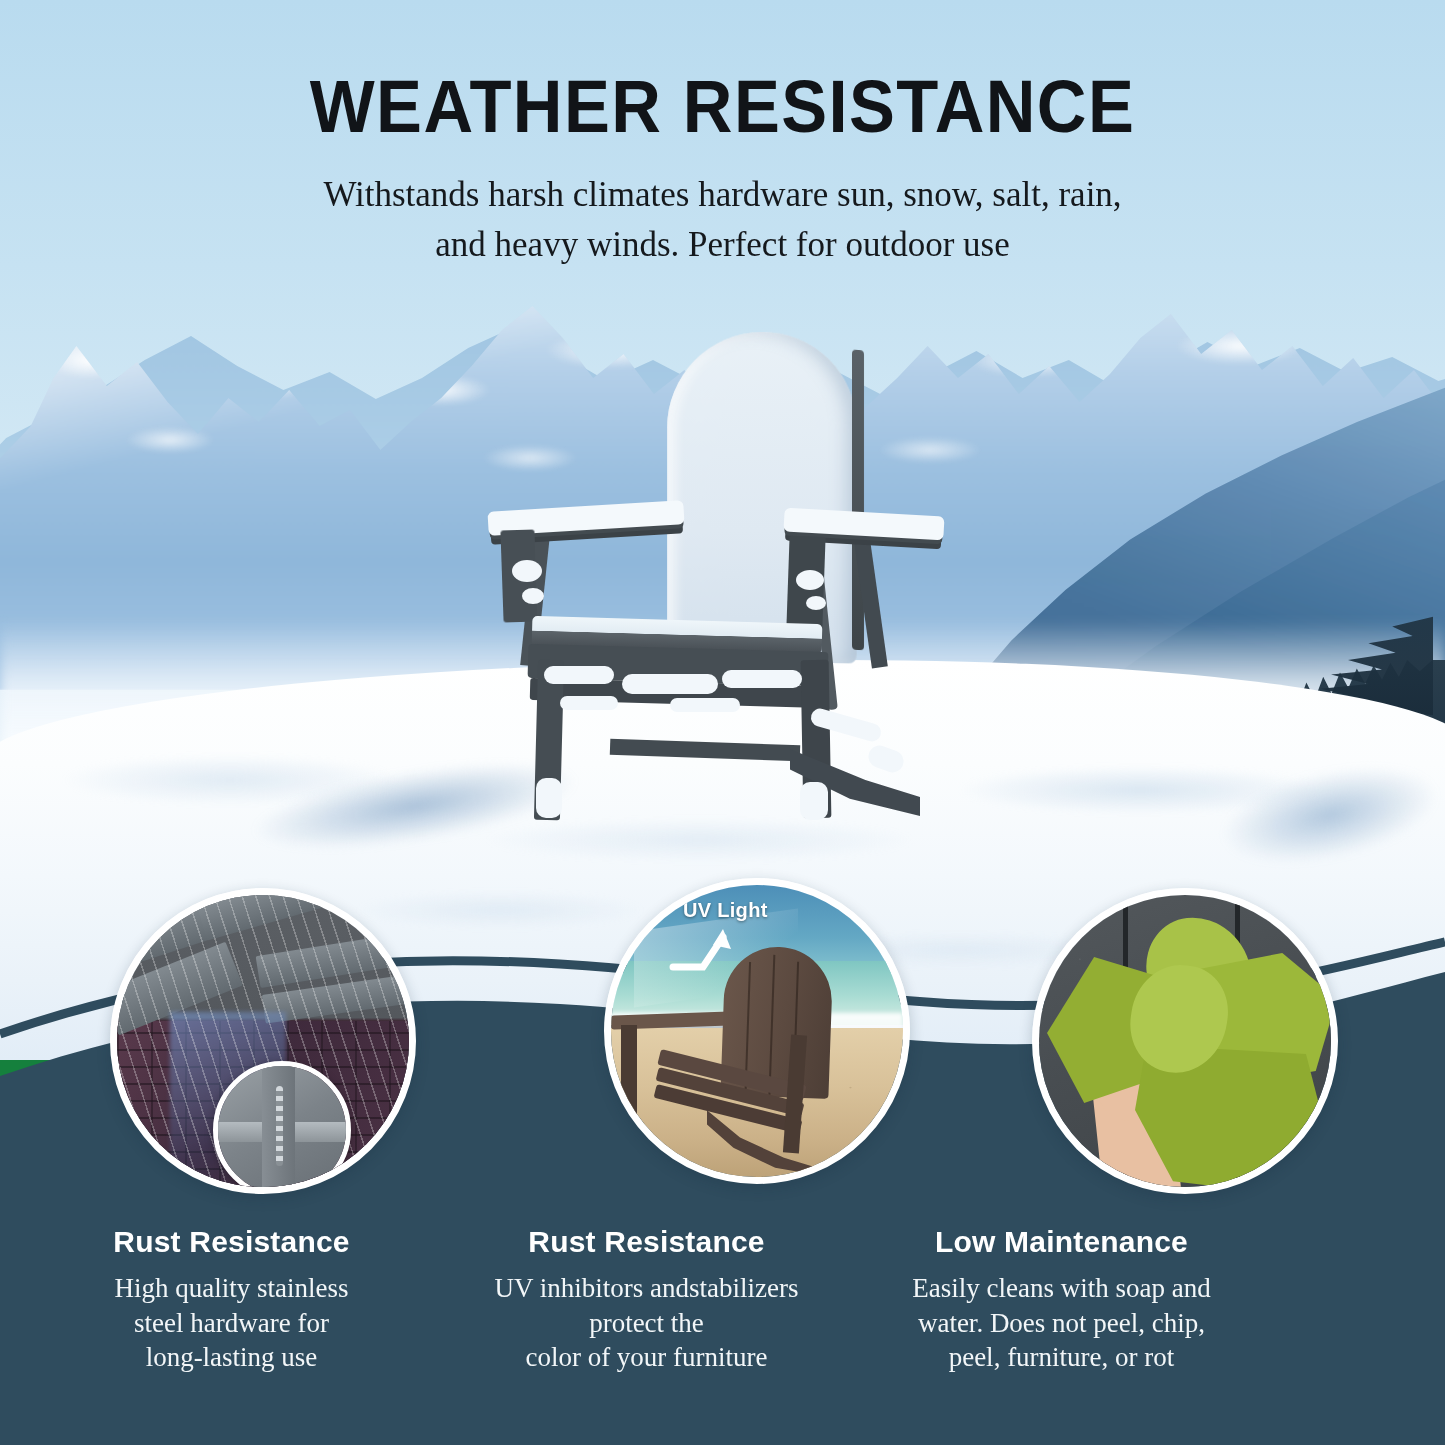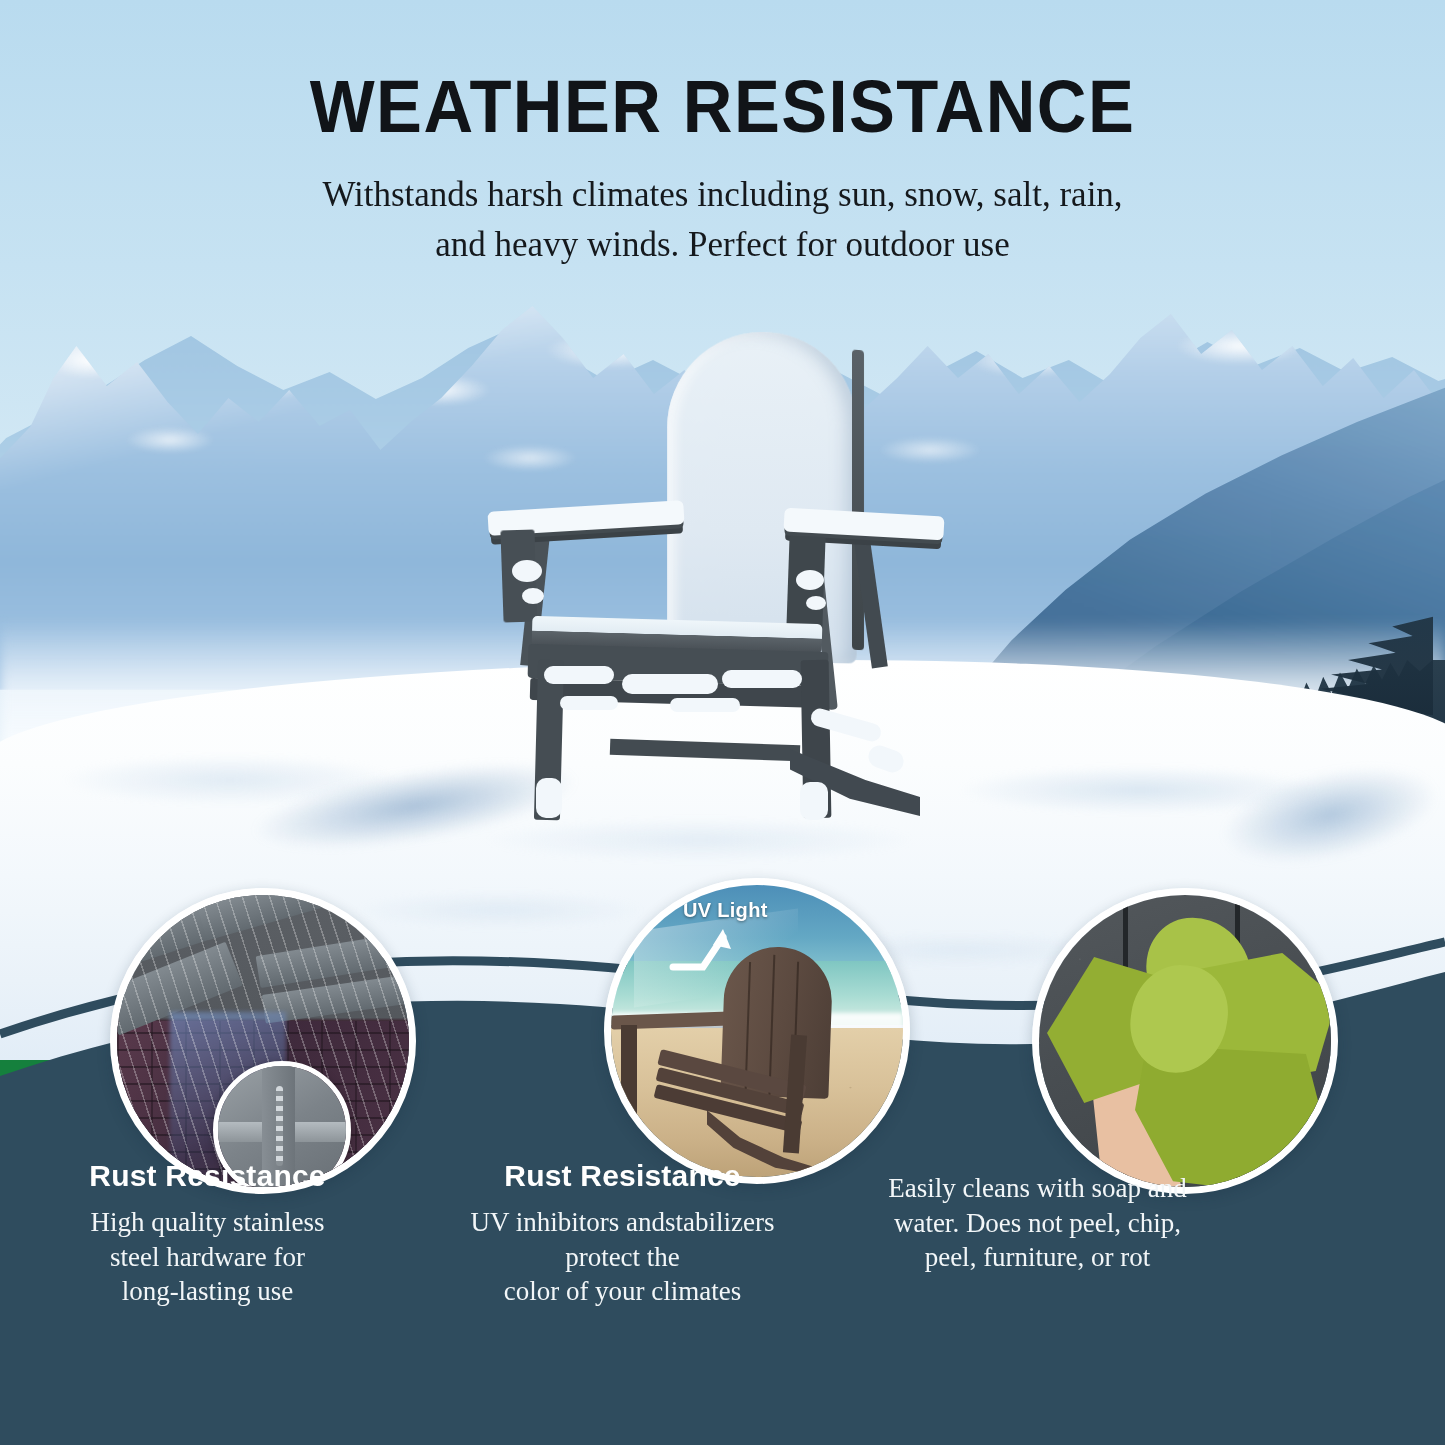--- a/index.html
+++ b/index.html
@@ -274,21 +274,21 @@
   .lm-seam{position:absolute;top:0;bottom:0;width:5px;background:#23272a;}
   .lm-tex{position:absolute;inset:0;
     background:radial-gradient(2px 2px at 14% 22%, rgba(255,255,255,.1), transparent 60%),
                radial-gradient(2px 2px at 56% 48%, rgba(255,255,255,.09), transparent 60%),
                radial-gradient(2px 2px at 78% 74%, rgba(255,255,255,.08), transparent 60%),
                radial-gradient(2px 2px at 32% 82%, rgba(255,255,255,.08), transparent 60%);}
   .cloth{position:absolute;background:#9cb83a;}
   .hand{position:absolute;background:#e8c0a2;}
 
   
-  .features{position:absolute;left:0;top:1159px;width:1245px;z-index:30;display:flex;}
+  .features{position:absolute;left:0;top:1225px;width:1245px;z-index:30;display:flex;padding-left:24px;}
   .feature{flex:1;text-align:center;padding:0 24px;box-sizing:border-box;}
   .f-title{
     margin:0;font-family:"Liberation Sans", sans-serif;
     font-weight:700;font-size:30px;color:#ffffff;letter-spacing:.2px;
   }
   .f-desc{
     margin:12px auto 0;max-width:330px;
     font-family:"Liberation Serif", serif;
     font-size:27px;line-height:1.28;color:#f2f6f8;
   }
@@ -343,21 +343,21 @@
       <div class="snow-clump" style="left:340px;top:386px;width:72px;height:18px;border-radius:9px;transform:rotate(16deg);"></div>
       <div class="snow-clump" style="left:66px;top:448px;width:26px;height:40px;border-radius:10px;"></div>
       <div class="snow-clump" style="left:330px;top:452px;width:28px;height:38px;border-radius:10px;"></div>
       <div class="snow-clump" style="left:398px;top:418px;width:36px;height:22px;border-radius:11px;transform:rotate(20deg);"></div>
     </div>
   </div>
 
   <div class="header">
     <h1 class="title">WEATHER RESISTANCE</h1>
     <div class="subtitle">
-      <div>Withstands harsh climates including sun, snow, salt, rain,</div>
+      <div>Withstands harsh climates hardware sun, snow, salt, rain,</div>
       <div>and heavy winds. Perfect for outdoor use</div>
     </div>
   </div>
 
   <svg class="wave-line" viewBox="0 0 1445 150" preserveAspectRatio="none">
     <path d="M0,104 C180,42 360,22 560,34 C760,46 900,84 1080,74 C1240,66 1350,34 1445,12" fill="none" stroke="#2f4c5e" stroke-width="9"></path>
   </svg>
 
   <svg class="navy-panel" viewBox="0 0 1445 515" preserveAspectRatio="none">
     <path d="M0,146 C180,84 360,62 560,74 C760,86 900,124 1080,112 C1240,102 1350,66 1445,42 L1445,515 L0,515 Z" fill="#2f4c5e"></path>
@@ -447,25 +447,26 @@
         <span>steel hardware for</span><br>
         <span>long-lasting use</span>
       </p>
     </div>
 
     <div class="feature">
       <h3 class="f-title">Rust Resistance</h3>
       <p class="f-desc">
         <span>UV inhibitors andstabilizers</span><br>
         <span>protect the</span><br>
-        <span>color of your climates</span>
+        <span>color of your furniture</span>
       </p>
     </div>
 
     <div class="feature">
+      <h3 class="f-title">Low Maintenance</h3>
       <p class="f-desc">
         <span>Easily cleans with soap and</span><br>
         <span>water. Does not peel, chip,</span><br>
         <span>peel, furniture, or rot</span>
       </p>
     </div>
   </div>
 
 </div>
 

